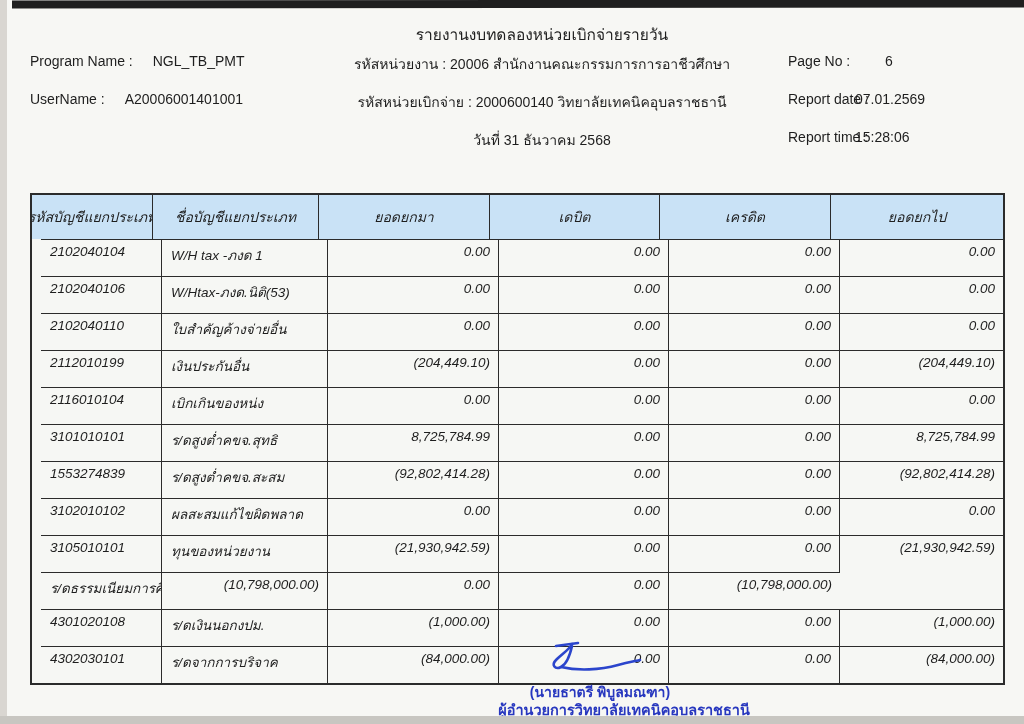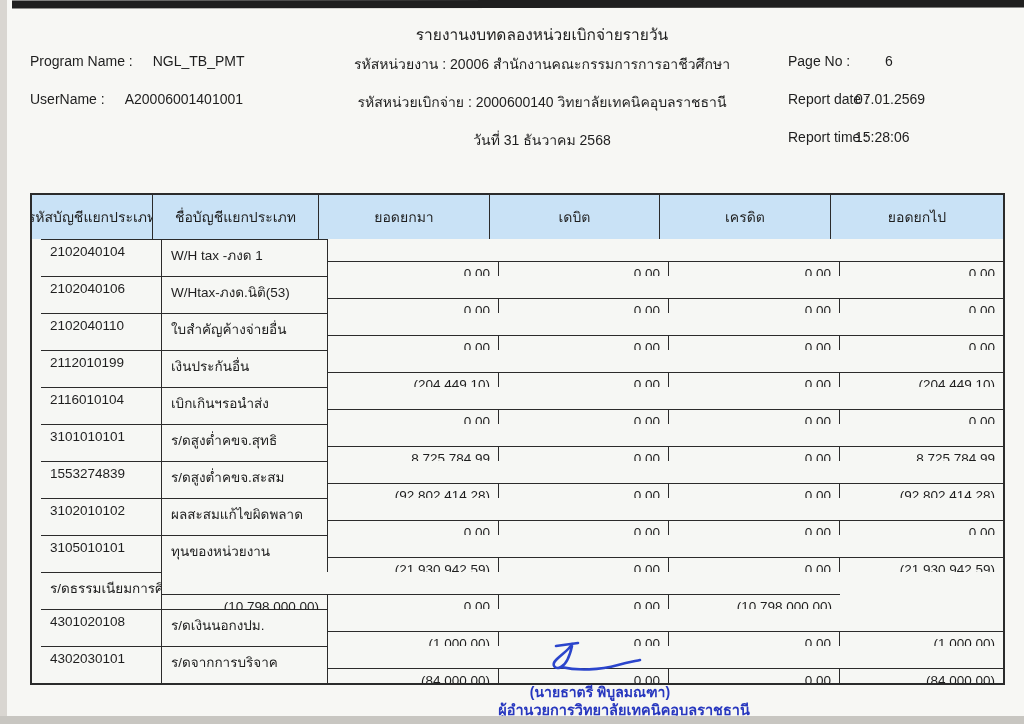--- a/index.html
+++ b/index.html
@@ -33,32 +33,32 @@
   .hdr-center { position:absolute; left:60px; top:0; width:964px; text-align:center; }
   .hdr-center .line { position:absolute; width:100%; font-size:14px; }
   .hdr-right { position:absolute; left:788px; top:0; }
   .hdr-right .line { position:absolute; white-space:nowrap; font-size:14px; }
   .hdr-right .val { position:absolute; left:67px; white-space:nowrap; }
   .hdr-right .val-page { left:97px; }
   .lbl { margin-right:20px; }
 
   .tb { position:absolute; left:30px; top:193px; width:975px;
     border:2px solid var(--table-border); background:#f6f7f4; box-sizing:border-box; }
-  .trow { display:grid; grid-template-columns:121px 166px 171px 170px 171px 1fr; }
+  .trow { display:grid; grid-template-columns:121px 166px 171px 170px 171px 1fr;font-style:italic; }
   .trow.head { height:44px; }
   .trow.body { height:37px;padding-left:9px; }
   .cell { box-sizing:border-box; border-right:1.5px solid var(--table-border);
     overflow:hidden; white-space:nowrap; }
   .cell:last-child { border-right:none; }
   .head .cell { background:var(--table-header-bg); display:flex;
     align-items:center; justify-content:center; font-size:14px; }
   .body .cell { border-top:1.5px solid var(--table-border);
     font-size:13.5px; padding-top:4px; }
   .cell.code, .cell.name { padding-left:9px; }
-  .cell.num { text-align:right; padding-right:8px;margin-top:22px; }
+  .cell.num { text-align:right; padding-right:8px; }
 
   .signature { position:absolute; left:548px; top:641px; width:96px; height:32px; }
   .sig-name { position:absolute; top:681px; left:600px; transform:translateX(-50%);
     white-space:nowrap; color:var(--footer-blue); font-weight:700; font-size:14px; }
   .sig-title { position:absolute; top:698px; left:624px; transform:translateX(-50%);
     white-space:nowrap; color:var(--footer-blue); font-weight:600; font-size:14.5px; }
 </style>
 </head>
 <body>
 
@@ -134,21 +134,21 @@
   <div class="trow body">
     <div class="cell code">2112010199</div>
     <div class="cell name">เงินประกันอื่น</div>
     <div class="cell num">(204,449.10)</div>
     <div class="cell num">0.00</div>
     <div class="cell num">0.00</div>
     <div class="cell num">(204,449.10)</div>
   </div>
   <div class="trow body">
     <div class="cell code">2116010104</div>
-    <div class="cell name">เบิกเกินฯรอนำส่ง</div>
+    <div class="cell name">เบิกเกินของหน่ง</div>
     <div class="cell num">0.00</div>
     <div class="cell num">0.00</div>
     <div class="cell num">0.00</div>
     <div class="cell num">0.00</div>
   </div>
   <div class="trow body">
     <div class="cell code">3101010101</div>
     <div class="cell name">ร/ดสูงต่ำคขจ.สุทธิ</div>
     <div class="cell num">8,725,784.99</div>
     <div class="cell num">0.00</div>

